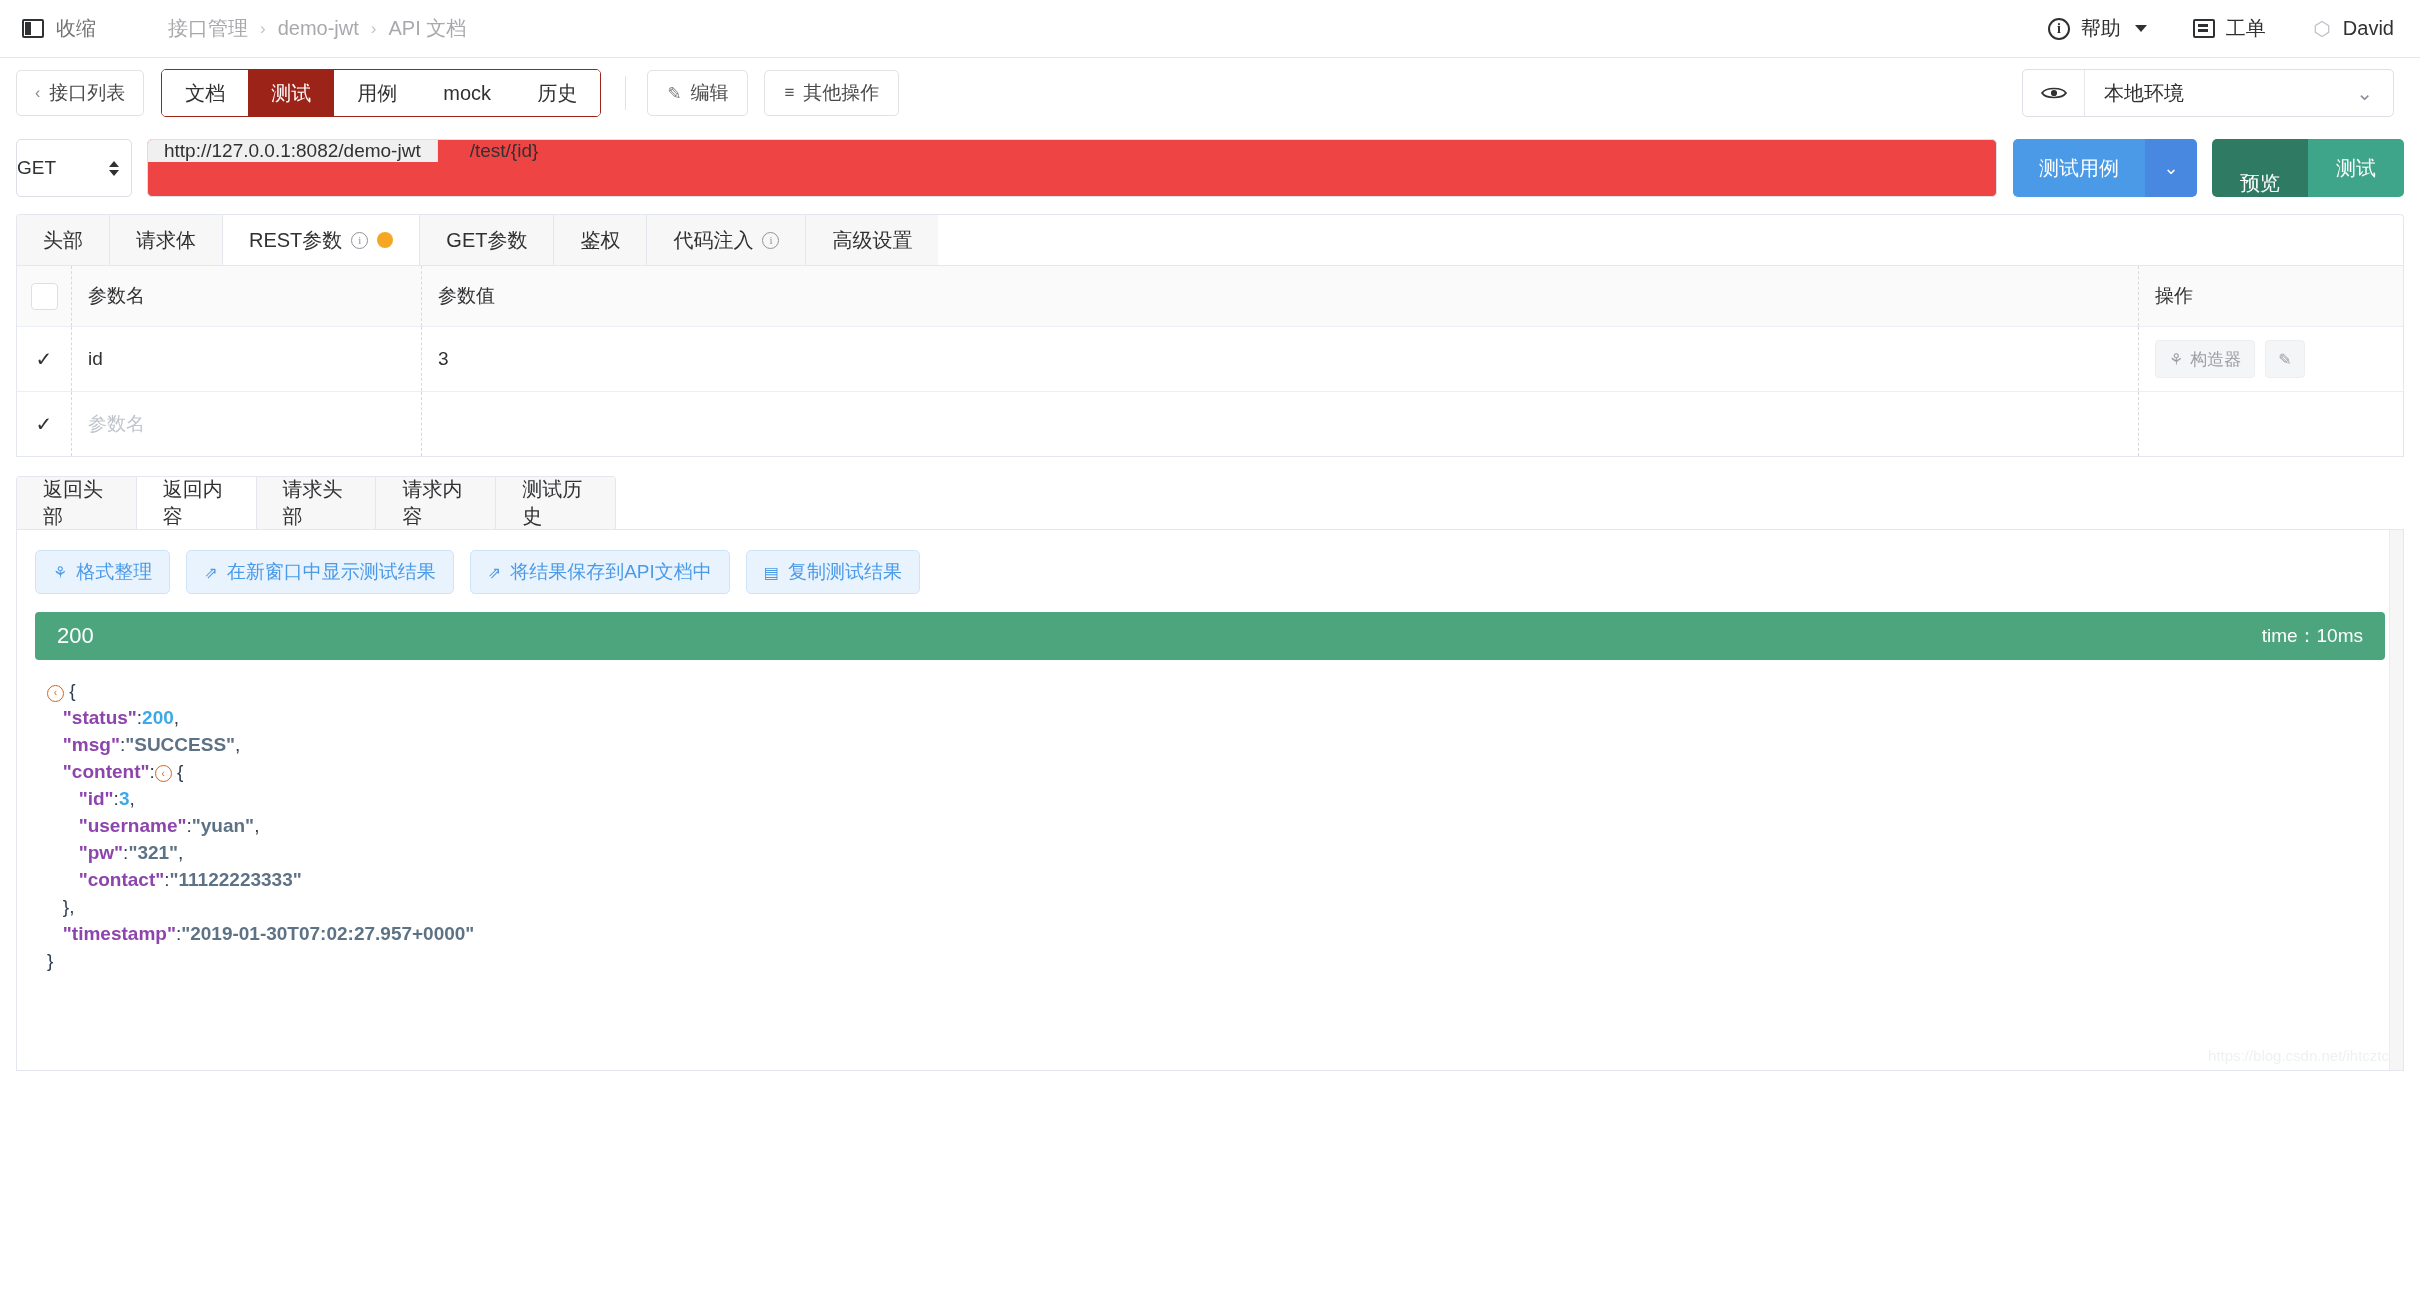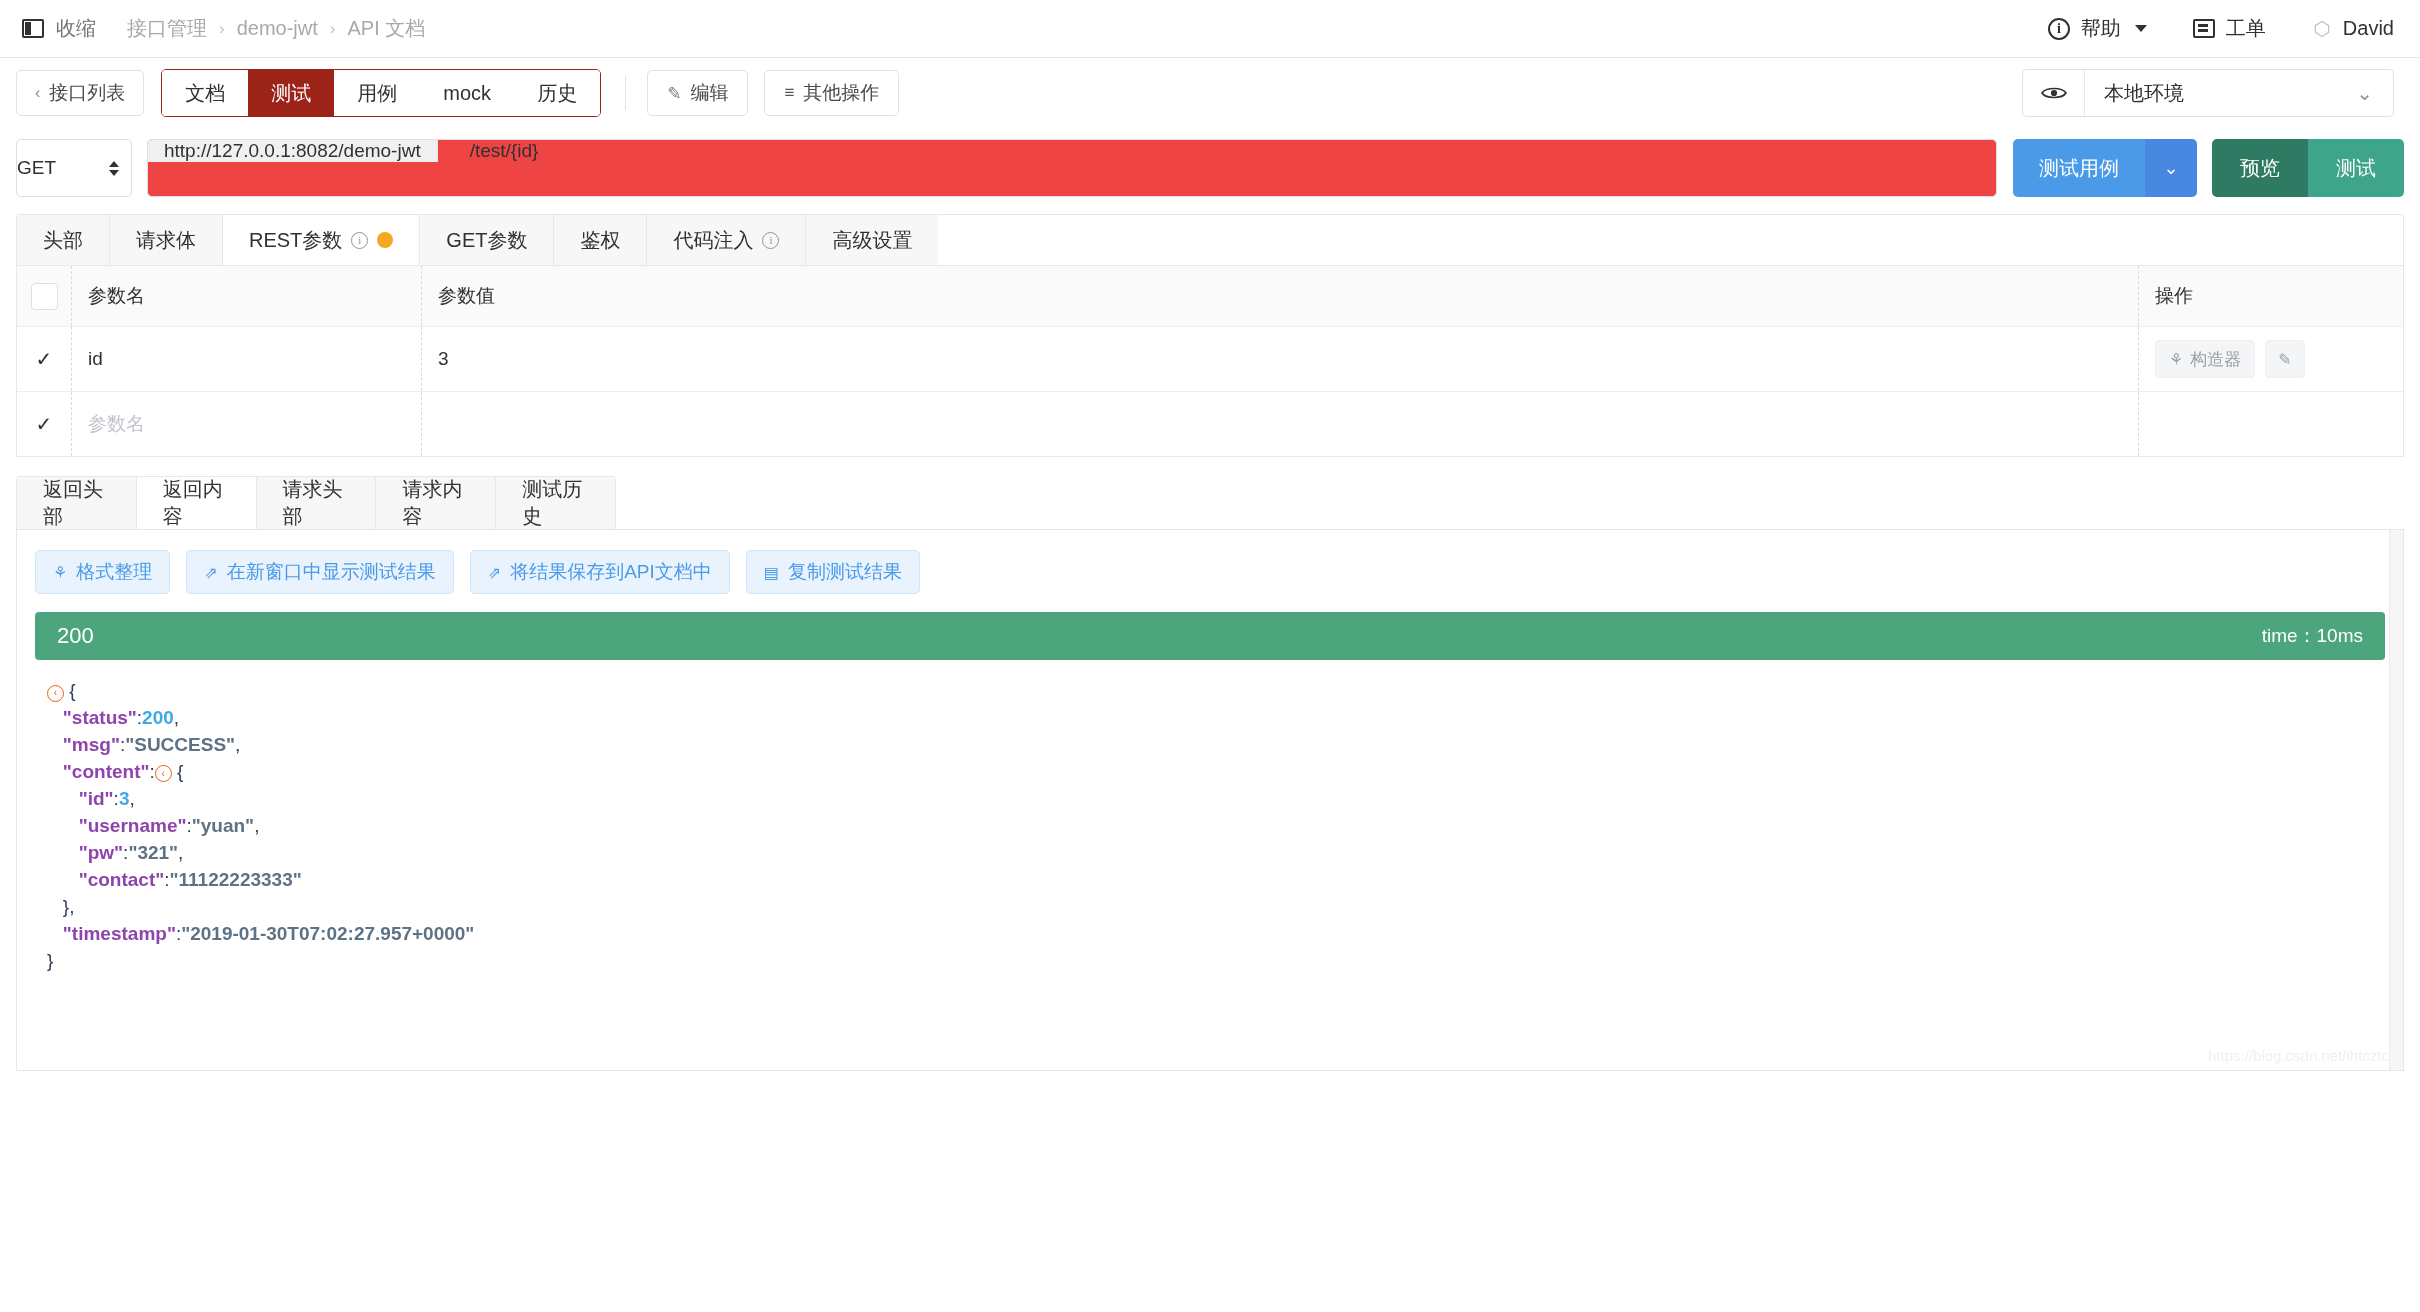--- a/index.html
+++ b/index.html
@@ -23,21 +23,21 @@
   .panel-icon {
     width: 22px; height: 19px; border: 2.5px solid #303133; border-radius: 2px;
     position: relative; flex: none;
   }
   .panel-icon::after {
     content: ""; position: absolute; left: 1px; top: 1px; bottom: 1px; width: 6px;
     background: #303133;
   }
   .collapse-label { font-size: 20px; color: #737373; }
 
-  .breadcrumb { display: flex; align-items: center; margin-left: 31px; gap: 12px; font-size: 20px; }
+  .breadcrumb { display: flex; align-items: center; margin-left: 72px; gap: 12px; font-size: 20px; }
   .crumb { color: #a9a9ad; }
   .crumb.last { color: #a9a9ad; }
   .crumb-sep { color: #c3c3c7; font-size: 17px; }
 
   .header-right { margin-left: auto; display: flex; align-items: center; gap: 46px; }
   .hr-item { display: flex; align-items: center; gap: 11px; font-size: 20px; color: #303133; cursor: pointer; }
   .info-circle {
     width: 22px; height: 22px; border-radius: 50%; border: 2.2px solid #303133;
     display: flex; align-items: center; justify-content: center;
     font-size: 14px; font-weight: bold; font-family: "Liberation Serif", serif; line-height: 1;
@@ -120,21 +120,21 @@
   .btn-case-main {
     background: #4a9ae8; color: #fff; font-size: 20px; padding: 0 26px;
     display: flex; align-items: center;
   }
   .btn-case-arrow {
     background: #4988e0; color: #fff; width: 52px; display: flex; align-items: center; justify-content: center;
     font-size: 18px;
   }
   .btn-run-group { margin-left: 15px; display: flex; border-radius: 5px; overflow: hidden; }
   .btn-preview {
-    background: #2f7a62; color: #fff; font-size: 20px; padding: 0 28px; display: flex; align-items: center; cursor: pointer;
+    background: #2f7a62; color: #fff; font-size: 20px; padding: 0 28px; display: flex; align-items: flex-end; cursor: pointer;
   }
   .btn-test {
     background: #3fa58a; color: #fff; font-size: 20px; padding: 0 28px; display: flex; align-items: center; cursor: pointer;
   }
 
   
   .param-tabs {
     margin: 17px 16px 0 16px; display: flex; border: 1px solid #e4e7ed; border-bottom: none;
     border-radius: 4px 4px 0 0; overflow: hidden; width: calc(100% - 32px);
   }

